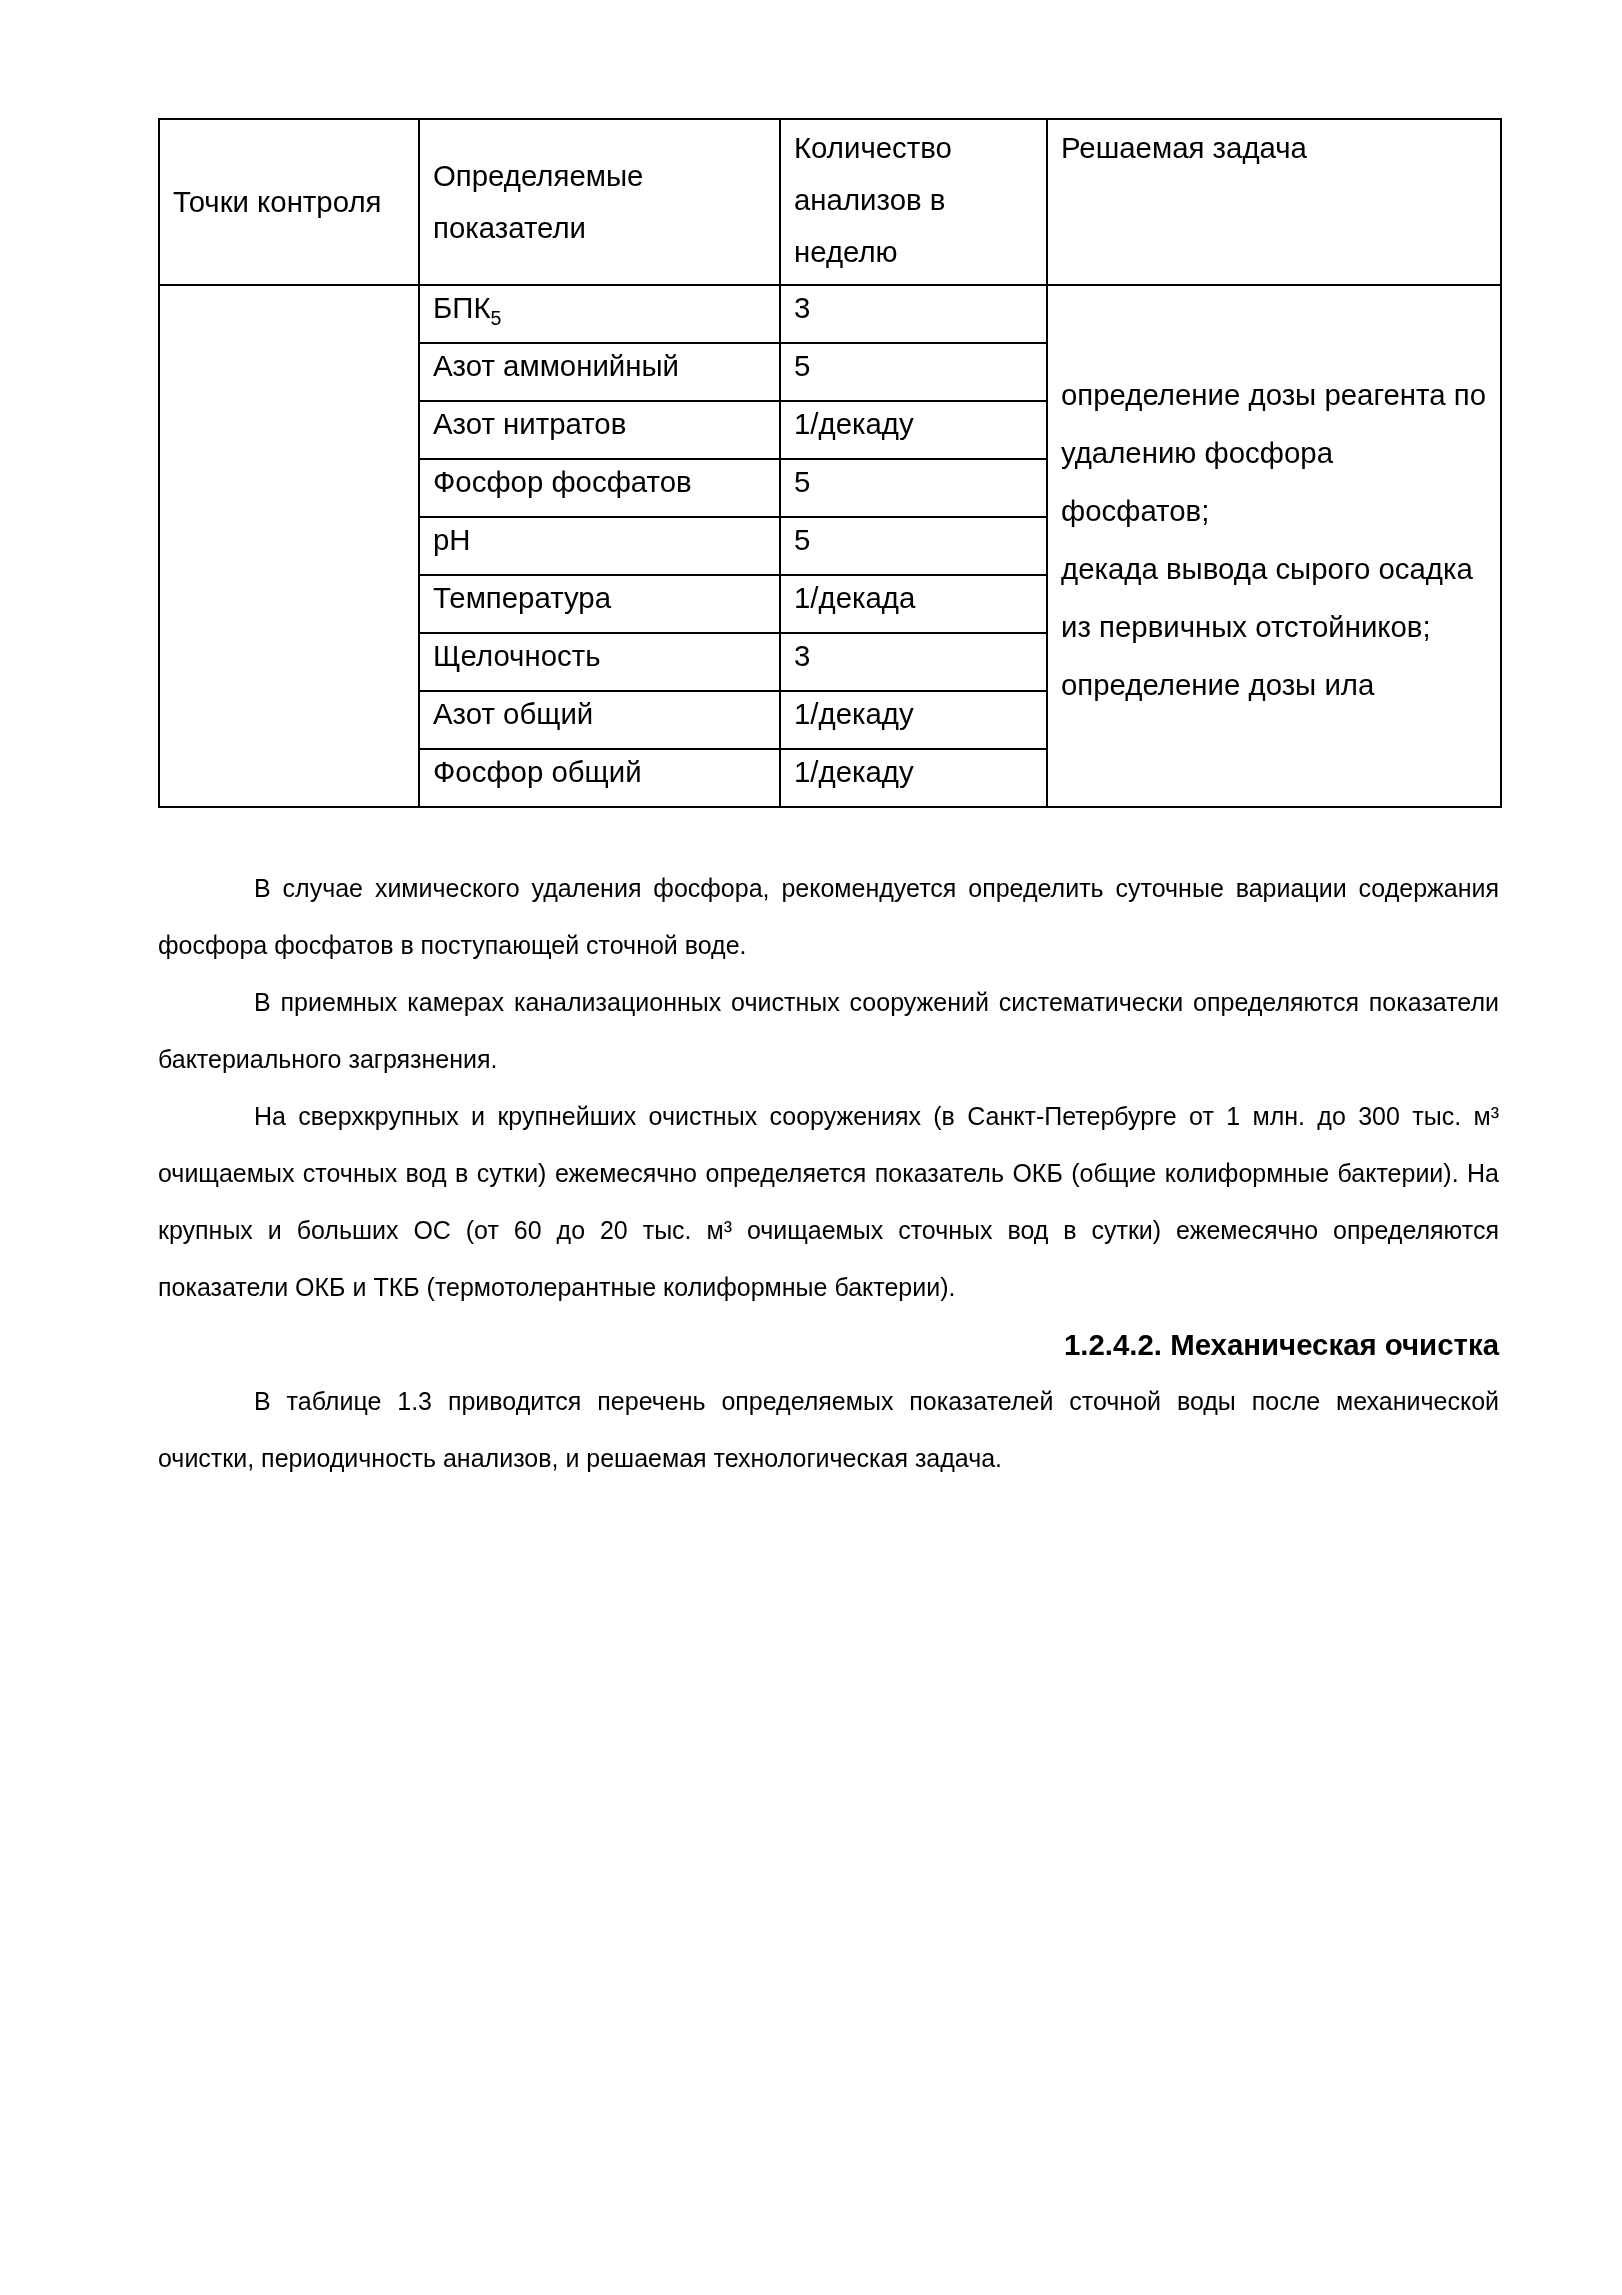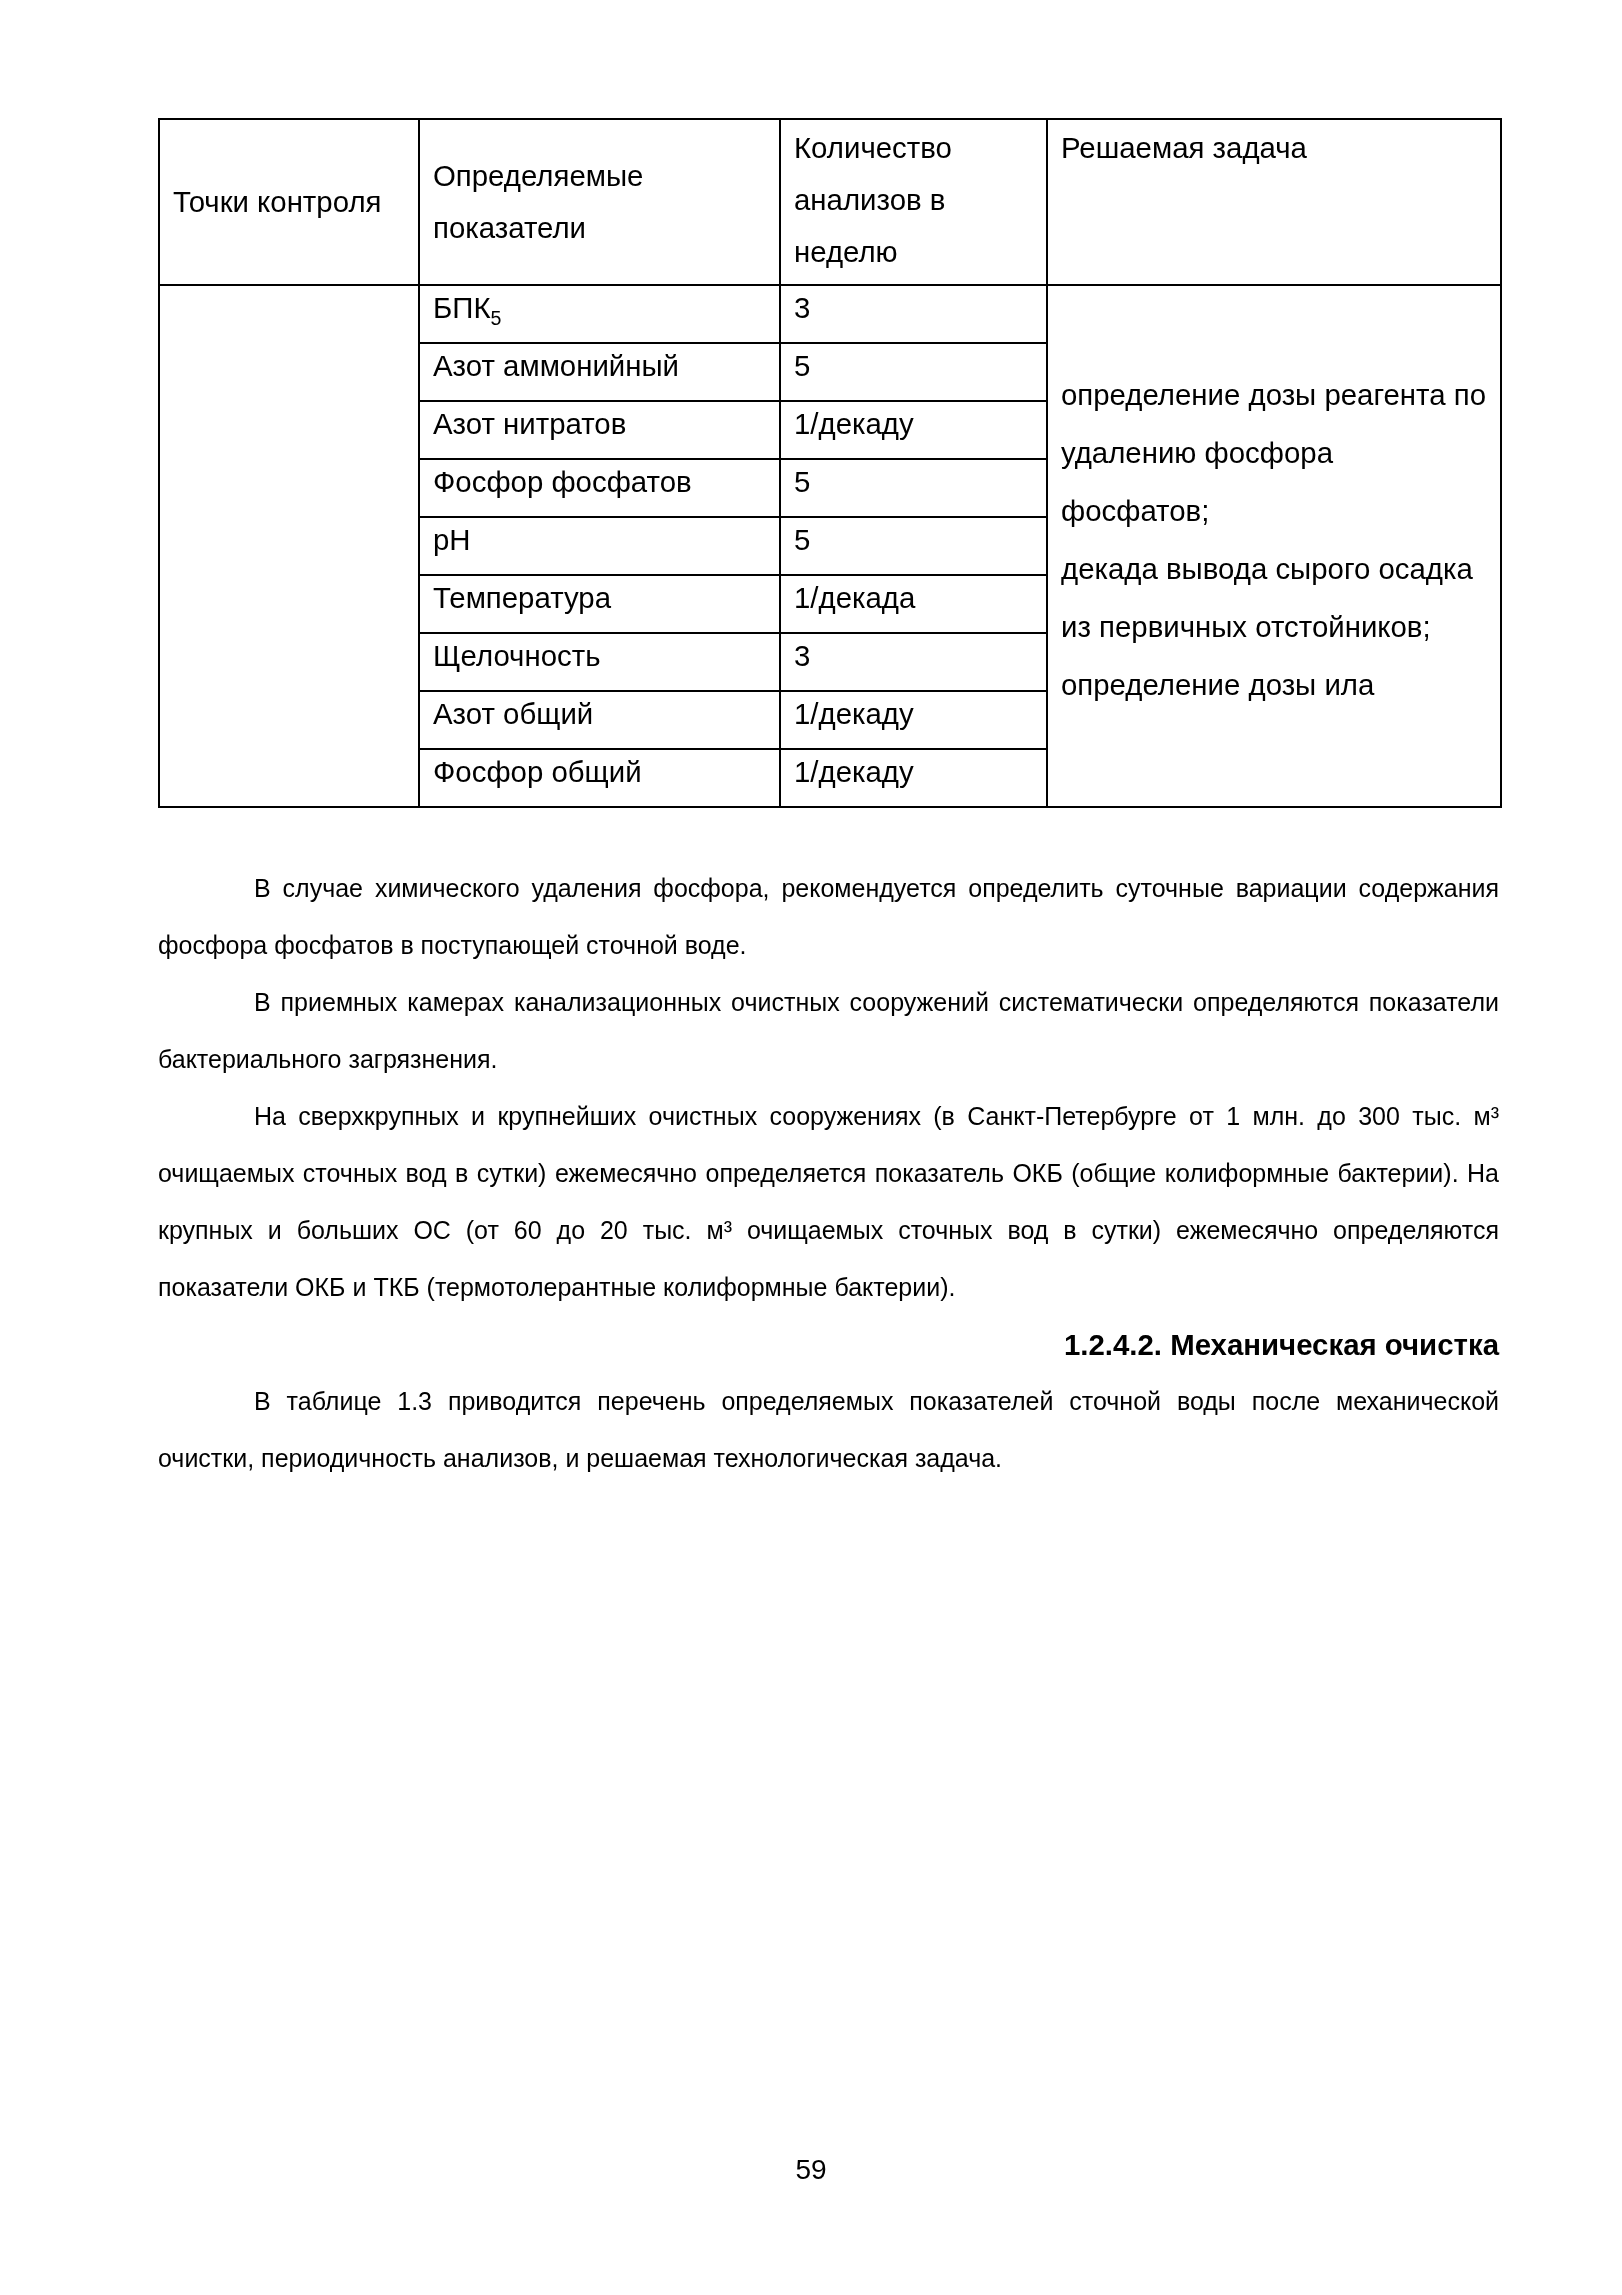--- a/index.html
+++ b/index.html
@@ -152,15 +152,14 @@
     <div class="body-text">
       <p class="para">В случае химического удаления фосфора, рекомендуется определить суточные вариации содержания фосфора фосфатов в поступающей сточной воде.</p>
       <p class="para">В приемных камерах канализационных очистных сооружений систематически определяются показатели бактериального загрязнения.</p>
       <p class="para">На сверхкрупных и крупнейших очистных сооружениях (в Санкт-Петербурге от 1 млн. до 300 тыс. м³ очищаемых сточных вод в сутки) ежемесячно определяется показатель ОКБ (общие колиформные бактерии). На крупных и больших ОС (от 60 до 20 тыс. м³ очищаемых сточных вод в сутки) ежемесячно определяются показатели ОКБ и ТКБ (термотолерантные колиформные бактерии).</p>
       <p class="sec-heading">1.2.4.2. Механическая очистка</p>
       <p class="para">В таблице 1.3 приводится перечень определяемых показателей сточной воды после механической очистки, периодичность анализов, и решаемая технологическая задача.</p>
     </div>
 
   </div>
 
-  <div class="page-num">59</div>
 </div>
 
 
 </body></html>

